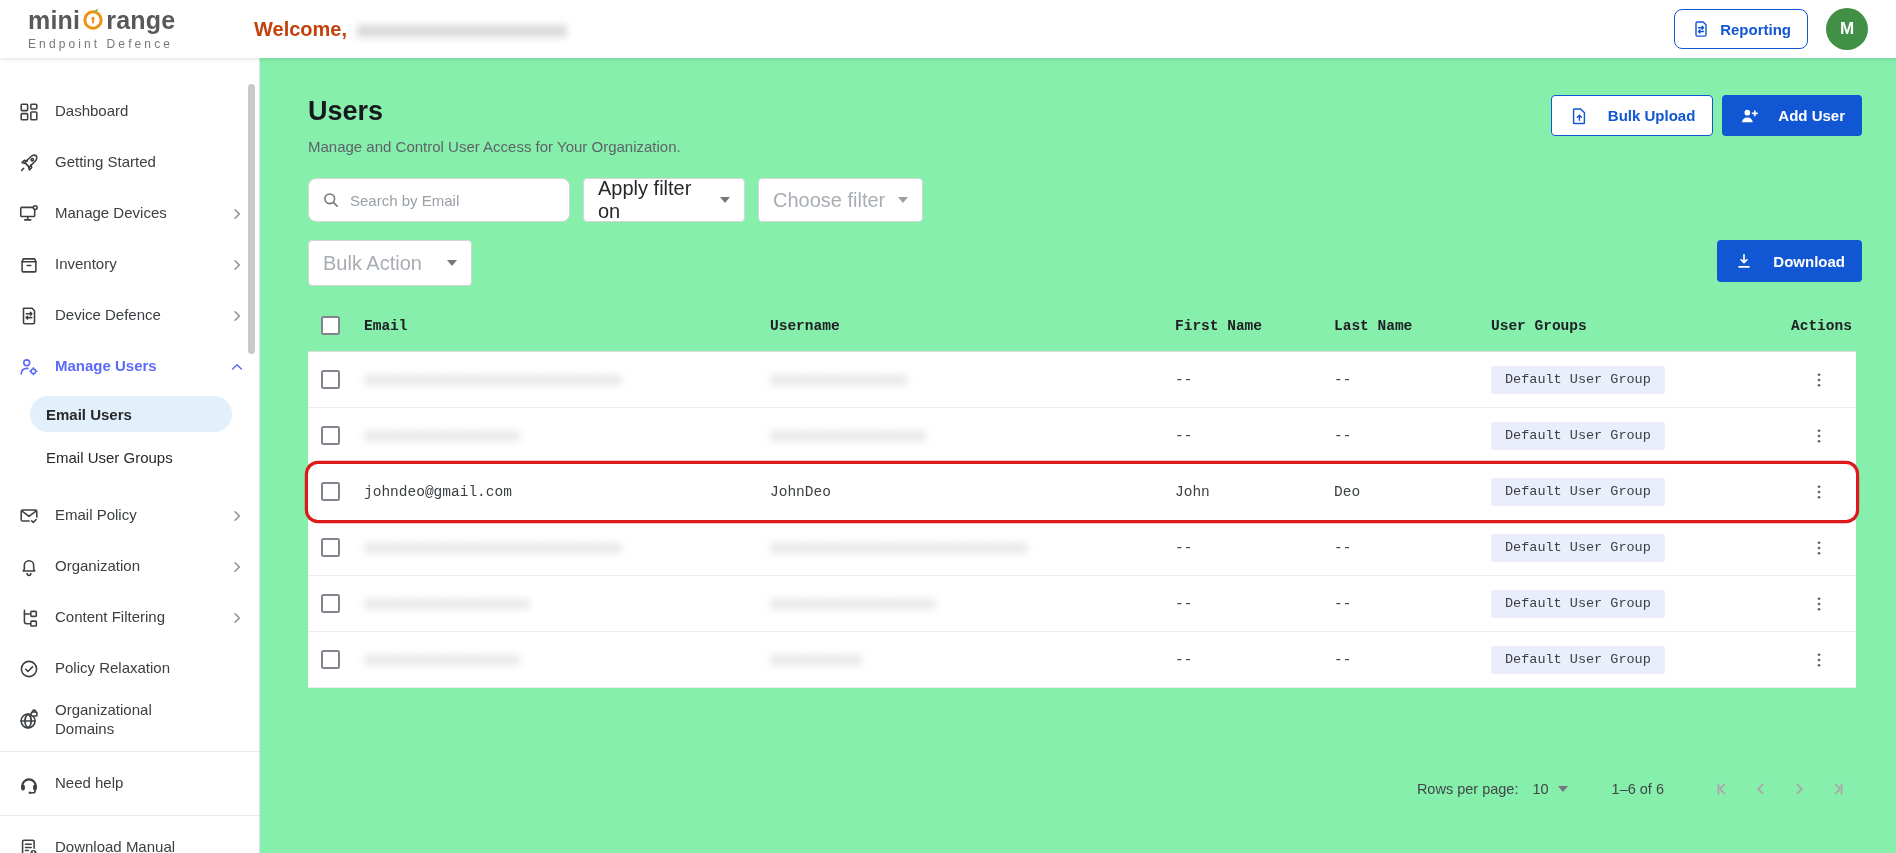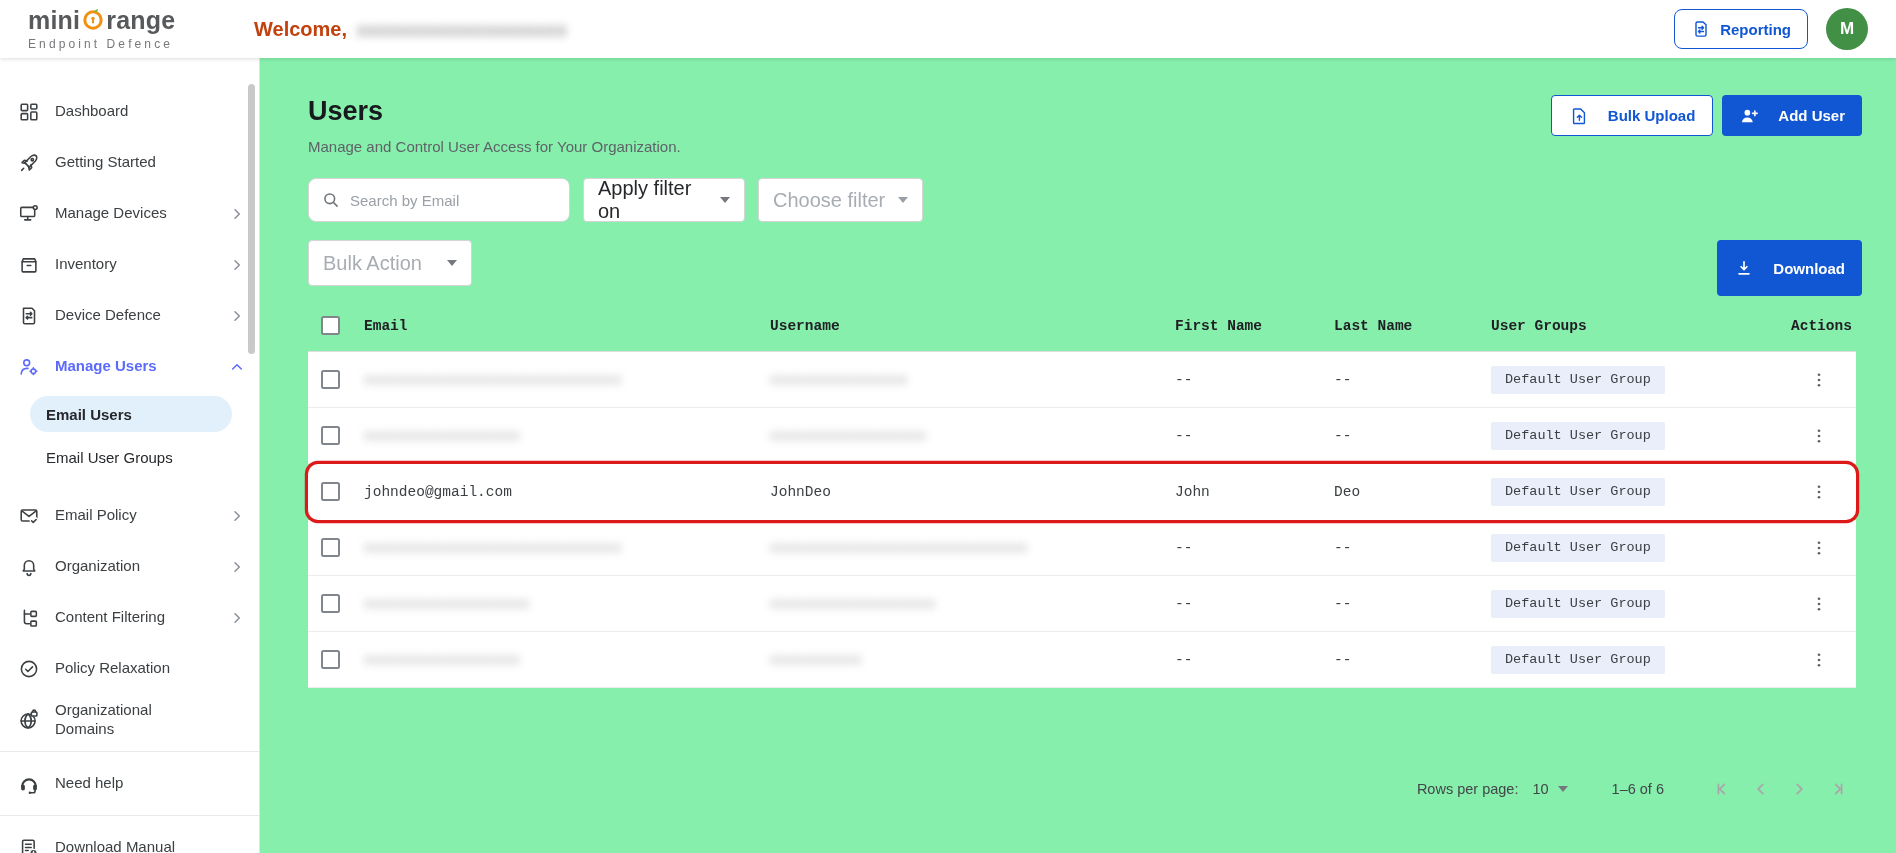--- a/index.html
+++ b/index.html
@@ -74,21 +74,21 @@
         align-items:center; justify-content:space-between; padding:0 14px; cursor:pointer;
         font-size:20px; font-weight:500; gap:12px; }
   .dd-dark { color:#26282b; width:162px; }
   .dd-gray { color:#a8adb3; width:165px; }
   .caret { width:0; height:0; border-left:5.5px solid transparent; border-right:5.5px solid transparent;
            border-top:6.5px solid #75797e; flex:none; }
   .dd-gray .caret { border-top-color:#9aa0a6; }
 
   .action-row { position:absolute; top:182px; left:48px; right:34px; display:flex; }
   .bulk-dd { width:164px; height:46px; color:#a8adb3; }
-  .download-btn { margin-left:auto; height:56px; }
+  .download-btn { margin-left:auto; height:42px; }
 
   
   .table { position:absolute; top:242px; left:48px; width:1548px; }
   .thead, .trow { display:grid; grid-template-columns:56px 406px 405px 159px 157px 300px 1fr;
                   align-items:center;font-family:Liberation Mono, monospace; }
   .thead { height:52px; border-bottom:1px solid #dedede; font-size:14.5px; font-weight:700; color:#202124; }
   .trow { height:56px; border-bottom:1px solid #ededed; font-size:14.5px; color:#3c4043; background:#fff; }
   .trow.hl { position:relative; z-index:2; box-shadow:0 0 0 3.2px #dd1a1a; border-radius:10px;
              border-bottom-color:transparent; }
   .cbx { width:19px; height:19px; border:2px solid #80868b; border-radius:2.5px; margin-left:13px;

